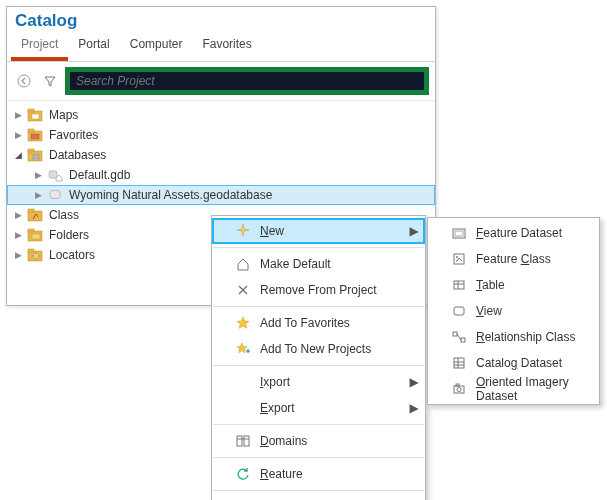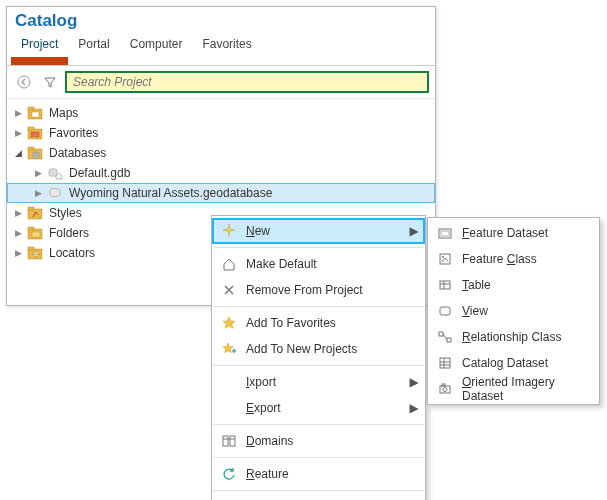--- a/index.html
+++ b/index.html
@@ -39,22 +39,22 @@
     padding: 0 4px;
   }
   .tab {
     padding: 4px 10px 6px 10px;
     font-size: 12px;
     color: #444;
     cursor: pointer;
     border-bottom: 2px solid transparent;
   }
   .tab.active {
-    border-bottom: 8px solid #c2410c;
-    color: #0c4a6e;
+    border-bottom: 4px solid #c2410c;
+    color: #737373;
   }
   .toolbar {
     display: flex;
     align-items: center;
     padding: 5px 6px;
     gap: 4px;
     border-bottom: 1px solid #e8e8e8;
   }
   .iconbtn {
     width: 22px;
@@ -64,23 +64,23 @@
     justify-content: center;
     border: 1px solid transparent;
     border-radius: 2px;
     color: #777;
     cursor: pointer;
   }
   .search-wrap {
     flex: 1;
     display: flex;
     align-items: center;
-    border: 2px solid #15803d;
-    height: 22px;
-    background: #fef9c3;
+    border: 5px solid #15803d;
+    height: 28px;
+    background: #0f172a;
   }
   .search-wrap input {
     border: none;
     outline: none;
     font-family: inherit;
     font-size: 12px;
     font-style: italic;
     color: #888;
     padding: 0 6px;
     flex: 1;
@@ -128,21 +128,21 @@
     border: 1px solid #b5b5b5;
     box-shadow: 3px 3px 5px rgba(0,0,0,0.2);
     padding: 2px 0;
     font-size: 12px;
   }
   .menu1 { left: 211px; top: 215px; width: 215px; }
   .menu-item {
     display: flex;
     align-items: center;
     height: 26px;
-    padding: 0 6px 0 6px;
+    padding: 0 6px 0 20px;
     cursor: pointer;
   }
   .menu-item .micon {
     width: 22px;
     height: 18px;
     display: inline-flex;
     align-items: center;
     justify-content: center;
     margin-right: 6px;
   }
@@ -262,21 +262,21 @@
 
       <div class="node">
         <span class="caret">▶</span>
         <span class="nicon">
           <svg width="16" height="14" viewBox="0 0 16 14">
               <rect x="1" y="3" width="14" height="10" class="folder-y"></rect>
               <rect x="1" y="1" width="6" height="3" class="folder-y"></rect>
               <path d="M6 11 L9 6 L11 9" fill="none" stroke="#b05020" stroke-width="1"></path>
             </svg>
         </span>
-        <span class="label">Styles</span>
+        <span class="label">Class</span>
       </div>
 
       <div class="node">
         <span class="caret">▶</span>
         <span class="nicon">
           <svg width="16" height="14" viewBox="0 0 16 14">
               <rect x="1" y="3" width="14" height="10" class="folder-y"></rect>
               <rect x="1" y="1" width="6" height="3" class="folder-y"></rect>
               <rect x="5" y="6" width="8" height="5" fill="#f5d77a" stroke="#b78a22" stroke-width="0.4"></rect>
             </svg>

